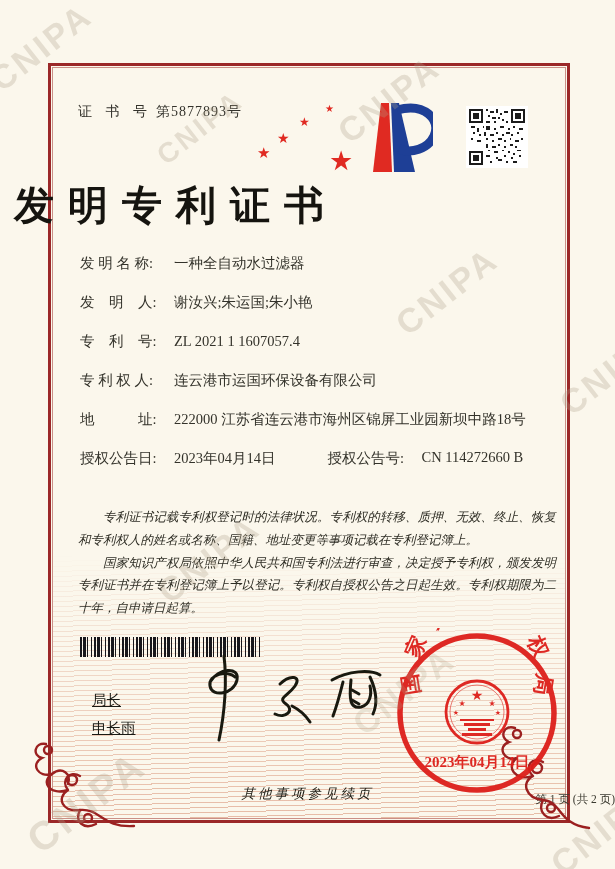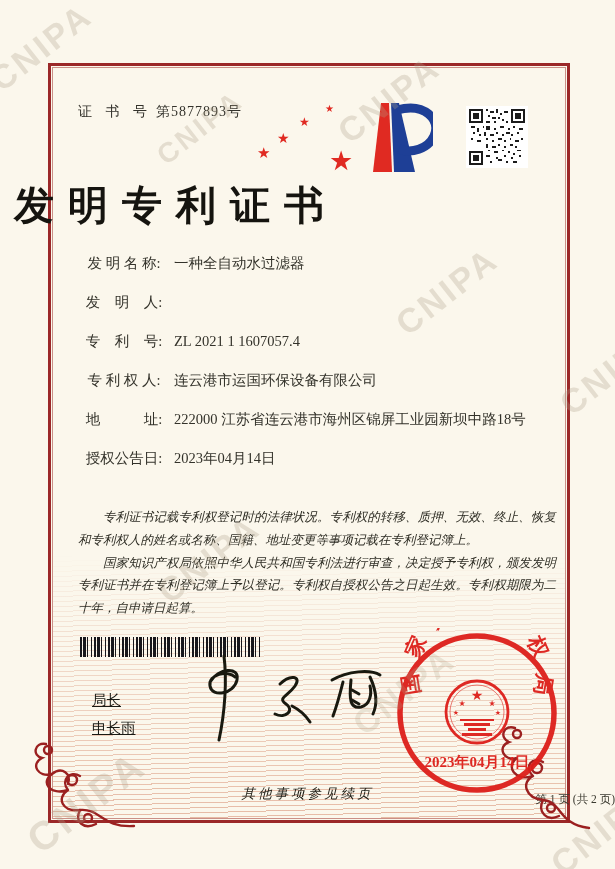--- a/index.html
+++ b/index.html
@@ -14,21 +14,21 @@
   .guilloche{position:absolute;left:2px;right:2px;bottom:2px;height:262px;
       background:repeating-linear-gradient(178.5deg, rgba(214,138,108,.55) 0 1px, rgba(0,0,0,0) 1px 5px);
       -webkit-mask-image:linear-gradient(to bottom, transparent 0, rgba(0,0,0,.5) 40%, #000 100%);
       mask-image:linear-gradient(to bottom, transparent 0, rgba(0,0,0,.5) 40%, #000 100%);}
   .cert-no{position:absolute;left:78px;top:103px;font-size:14px;letter-spacing:1px;color:#33322b;z-index:2;}
   .cert-no .lbl{letter-spacing:5px;margin-right:4px;}
   .logo{position:absolute;left:253px;top:98px;z-index:2;}
   .qr{position:absolute;left:466px;top:106px;width:62px;height:62px;background:#fff;z-index:2;padding:3px;box-sizing:border-box;}
   .title{position:absolute;left:0;right:0;top:178px;text-align:left;font-size:40px;font-weight:600;
          letter-spacing:14px;text-indent:14px;color:#15140f;z-index:2;}
-  .fields{position:absolute;left:80px;top:244px;width:478px;z-index:2;font-size:14.5px;color:#33322a;text-align:center;}
+  .fields{position:absolute;left:80px;top:244px;width:478px;z-index:2;font-size:14.5px;color:#33322a;}
   .frow{height:39px;display:flex;align-items:center;}
   .frow .lab{display:inline-block;min-width:88px;white-space:pre;}
   .frow .val{margin-left:6px;white-space:nowrap;}
   .frow .pair2{margin-left:52px;display:flex;}
   .paras{position:absolute;left:78px;top:506px;width:478px;z-index:2;font-size:12.5px;line-height:1.82;
          text-align:justify;color:#2e2d24;font-style:italic;}
   .paras p{margin:0;text-indent:2em;}
   .barcode{position:absolute;left:80px;top:637px;width:180px;height:20px;z-index:2;
       background:repeating-linear-gradient(90deg,#17171c 0 1.5px,transparent 1.5px 3px,#17171c 3px 6px,
                  transparent 6px 7px,#17171c 7px 8px,transparent 8px 10.5px,#17171c 10.5px 11.5px,transparent 11.5px 14px);}
@@ -151,36 +151,41 @@
 
   <div class="title">发明专利证书</div>
 
   <div class="fields">
     <div class="frow">
       <span class="lab">发 明 名 称:</span>
       <span class="val">一种全自动水过滤器</span>
     </div>
     <div class="frow">
       <span class="lab">发　明　人:</span>
+      <span class="val">谢汝兴;朱运国;朱小艳</span>
     </div>
     <div class="frow">
       <span class="lab">专　利　号:</span>
       <span class="val">ZL 2021 1 1607057.4</span>
     </div>
     <div class="frow">
       <span class="lab">专 利 权 人:</span>
       <span class="val">连云港市运国环保设备有限公司</span>
     </div>
     <div class="frow">
       <span class="lab">地　　　址:</span>
       <span class="val">222000 江苏省连云港市海州区锦屏工业园新坝中路18号</span>
     </div>
     <div class="frow">
       <span class="lab">授权公告日:</span>
       <span class="val">2023年04月14日</span>
+      <span class="pair2">
+        <span class="lab">授权公告号:</span>
+        <span class="val">CN 114272660 B</span>
+      </span>
     </div>
   </div>
 
   <div class="paras">
     <p>专利证书记载专利权登记时的法律状况。专利权的转移、质押、无效、终止、恢复和专利权人的姓名或名称、国籍、地址变更等事项记载在专利登记簿上。</p>
     <p>国家知识产权局依照中华人民共和国专利法进行审查，决定授予专利权，颁发发明专利证书并在专利登记簿上予以登记。专利权自授权公告之日起生效。专利权期限为二十年，自申请日起算。</p>
   </div>
 
   <div class="barcode"></div>
 

